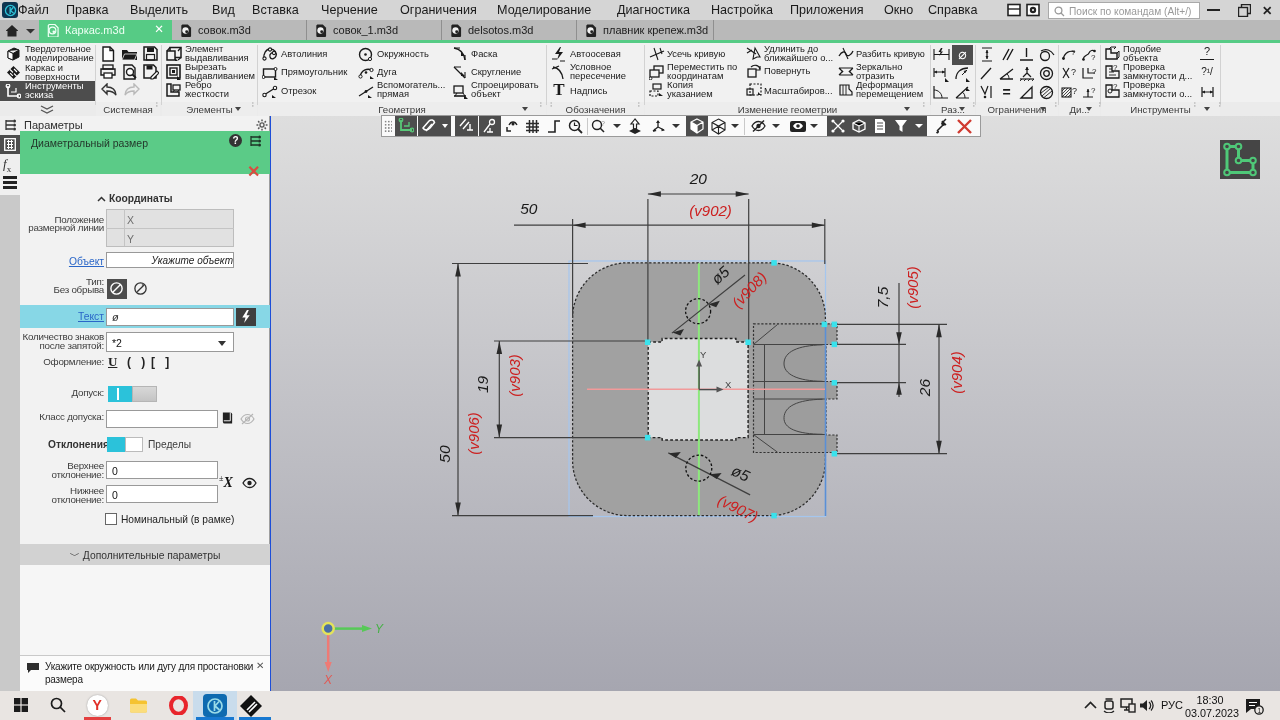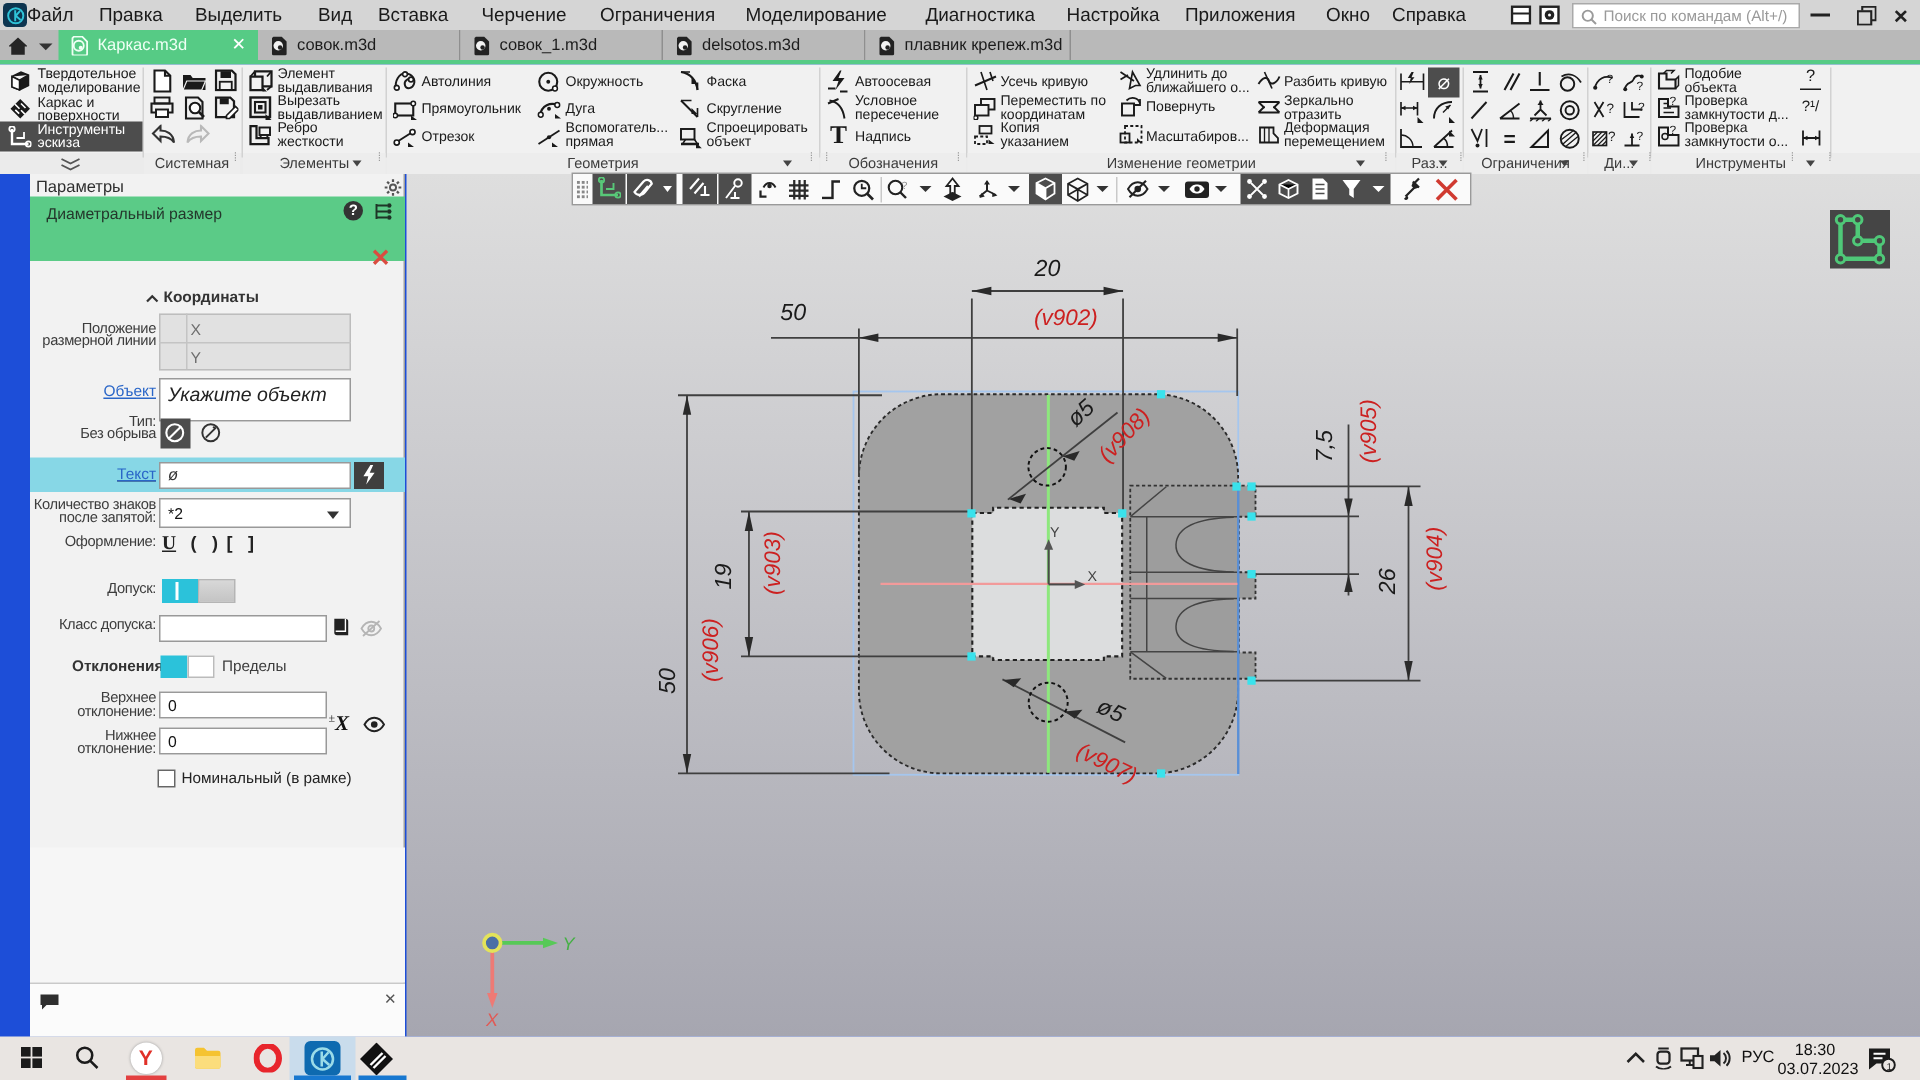--- a/index.html
+++ b/index.html
@@ -479,20 +479,37 @@
   <div class="rrow" style="left:1123px;top:37px;width:80px;">Проверка<br>замкнутости о...</div>
   <div class="abs" style="left:1200px;top:2px;width:14px;height:15px;font-size:11px;color:#1a1a1a;text-align:center;border-bottom:1.5px solid #1a1a1a;">?</div>
   <div class="abs" style="left:1200px;top:23px;width:14px;height:15px;font-size:10px;color:#1a1a1a;text-align:center;">?¹/</div>
   <svg class="abs" style="left:1200px;top:42px;" width="15" height="14" viewBox="0 0 15 14">
         <path d="M2 2 v10 M13 2 v10 M2 7 h11" stroke="#1a1a1a" stroke-width="1.2"></path>
         <path d="M2 7 l3-1.5 v3z M13 7 l-3 -1.5 v3z" fill="#1a1a1a"></path>
       </svg>
   <div class="rfoot" style="left:1101px;width:119px;">Инструменты<span class="abs" style="right:24px;top:1px;color:#999;font-size:8px;line-height:4px;">⁞</span><span class="abs fdown" style="right:10px;top:5px;"></span><span class="abs" style="right:-1px;top:1px;color:#999;font-size:8px;line-height:4px;">⁞</span></div>
 </div>
 
+<div class="abs" id="lstrip">
+  <div class="top"></div>
+  <svg class="abs" style="left:4px;top:3px;" width="13" height="12" viewBox="0 0 13 12">
+        <path d="M2 1 V11 M2 2 h7 M2 6 h7 M2 10 h7" stroke="#333" stroke-width="1.3" fill="none"></path>
+        <circle cx="10.5" cy="2" r="1.5" fill="#333"></circle>
+        <circle cx="10.5" cy="6" r="1.5" fill="#333"></circle>
+        <circle cx="10.5" cy="10" r="1.5" fill="#333"></circle>
+      </svg>
+  <div class="abs" style="left:0;top:19px;width:20px;height:19px;background:#4d4d4d;">
+    <svg class="abs" style="left:4px;top:3px;" width="12" height="13" viewBox="0 0 12 13">
+          <rect x="0.7" y="0.7" width="10.6" height="11.6" fill="none" stroke="#fff" stroke-width="1.3"></rect>
+          <path d="M3 3.5 h6 M3 6.5 h6 M3 9.5 h6 M4.5 2 v9 M7.5 2 v9" stroke="#fff" stroke-width="1"></path>
+        </svg>
+  </div>
+  <div class="abs" style="left:3px;top:40px;width:16px;height:16px;font-size:13px;color:#333;font-family:'Liberation Serif',serif;"><i>f</i><sub style="font-size:9px;">x</sub></div>
+  <div class="abs" style="left:3px;top:60px;width:14px;height:3px;background:#222;box-shadow:0 5px 0 #222, 0 10px 0 #222;"></div>
+</div>
 
 <div class="abs" id="panel">
   <div class="abs" style="left:4px;top:3px;font-size:11px;color:#2e2e2e;">Параметры</div>
   <svg class="abs" style="left:236px;top:3px;" width="12" height="12" viewBox="0 0 13 13">
         <circle cx="6.5" cy="6.5" r="2.2" fill="none" stroke="#555" stroke-width="1.4"></circle>
         <g stroke="#555" stroke-width="1.6">
           <line x1="6.5" y1="0.5" x2="6.5" y2="2.5"></line>
           <line x1="6.5" y1="10.5" x2="6.5" y2="12.5"></line>
           <line x1="0.5" y1="6.5" x2="2.5" y2="6.5"></line>
           <line x1="10.5" y1="6.5" x2="12.5" y2="6.5"></line>
@@ -519,21 +536,21 @@
         <path d="M1 5 L4.5 1.5 L8 5" fill="none" stroke="#333" stroke-width="1.5"></path>
       </svg>
   <div class="abs" style="left:89px;top:77px;font-size:10.3px;font-weight:bold;color:#333;">Координаты</div>
   <div class="plabel" style="left:0px;top:99.5px;width:84px;">Положение<br>размерной линии</div>
   <div class="abs" style="left:86px;top:92.5px;width:128px;height:38px;background:#e1e1e1;border:1px solid #bdbdbd;"></div>
   <div class="abs" style="left:86px;top:111.5px;width:128px;height:1px;background:#c4c4c4;"></div>
   <div class="abs" style="left:103.5px;top:93px;width:1px;height:37px;background:#c4c4c4;"></div>
   <div class="abs" style="left:107px;top:98px;font-size:10.5px;color:#6e6e6e;">X</div>
   <div class="abs" style="left:107px;top:117px;font-size:10.5px;color:#6e6e6e;">Y</div>
   <div class="abs" style="left:0;top:140px;width:84px;text-align:right;font-size:10.3px;"><span style="color:#2a66c8;text-decoration:underline;">Объект</span></div>
-  <div class="pfield" style="left:86px;top:136px;width:128px;height:29px;font-size:13px;font-style:italic;color:#222;padding:2px 0 0 5px;">Укажите объект</div>
+  <div class="pfield" style="left:86px;top:136px;width:128px;height:16px;font-size:10px;font-style:italic;color:#222;padding:2px 0 0 5px;text-align:right;">Укажите объект</div>
   <div class="plabel" style="left:0px;top:161.5px;width:84px;">Тип:<br>Без обрыва</div>
   <div class="abs" style="left:86.5px;top:162.5px;width:20px;height:20px;background:#4d4d4d;">
     <svg class="abs" style="left:2.5px;top:2.5px;" width="15" height="15" viewBox="0 0 16 16">
           <circle cx="8" cy="8" r="6" fill="none" stroke="#fff" stroke-width="1.5"></circle>
           <line x1="3.5" y1="12.5" x2="12.5" y2="3.5" stroke="#fff" stroke-width="1.5"></line>
         </svg>
   </div>
   <div class="abs" style="left:110px;top:162.5px;width:20px;height:20px;">
     <svg class="abs" style="left:2.5px;top:2.5px;" width="15" height="15" viewBox="0 0 16 16">
           <circle cx="8" cy="8" r="6" fill="none" stroke="#333" stroke-width="1.4"></circle>
@@ -581,26 +598,28 @@
   <div class="pfield" style="left:86px;top:345px;width:112px;height:18px;font-size:10.5px;color:#111;padding:2.5px 0 0 5px;">0</div>
   <div class="plabel" style="left:0px;top:371px;width:84px;">Нижнее<br>отклонение:</div>
   <div class="pfield" style="left:86px;top:369px;width:112px;height:18px;font-size:10.5px;color:#111;padding:2.5px 0 0 5px;">0</div>
   <div class="abs" style="left:199px;top:358px;width:22px;height:17px;font-size:14px;color:#111;font-family:'Liberation Serif',serif;"><sup style="font-size:8px;">±</sup><b style="font-style:italic;">X</b></div>
   <svg class="abs" style="left:222px;top:361px;" width="15" height="12" viewBox="0 0 15 12">
         <path d="M1 6 C3 2.5 5 1.5 7.5 1.5 C10 1.5 12 2.5 14 6 C12 9.5 10 10.5 7.5 10.5 C5 10.5 3 9.5 1 6Z" fill="none" stroke="#222" stroke-width="1.3"></path>
         <circle cx="7.5" cy="6" r="2.2" fill="#222"></circle>
       </svg>
   <div class="abs" style="left:85px;top:397px;width:12px;height:12px;background:#fff;border:1px solid #666;"></div>
   <div class="abs" style="left:101px;top:398px;font-size:10.2px;color:#222;">Номинальный (в рамке)</div>
+  <div class="abs" style="left:0;top:428px;width:250px;height:21px;background:#d2d2d2;color:#333;font-size:10.3px;text-align:center;padding-top:5px;">﹀ Дополнительные параметры</div>
   <div class="abs" style="left:0;top:449px;width:250px;height:90px;background:#f6f6f6;"></div>
 
   <div class="abs" style="left:0;top:539px;width:250px;height:36px;background:#fbfbfb;border-top:1px solid #c9c9c9;">
     <svg class="abs" style="left:6px;top:6px;" width="14" height="12" viewBox="0 0 14 12">
           <path d="M1 1 h12 v7 h-8 l-3 3 v-3 h-1z" fill="#2e2e2e"></path>
         </svg>
+    <div class="abs" style="left:25px;top:4px;width:226px;font-size:10px;letter-spacing:-0.2px;color:#1a1a1a;line-height:13px;">Укажите окружность или дугу для простановки размера</div>
     <div class="abs" style="left:236px;top:4px;font-size:10px;color:#555;">✕</div>
   </div>
 </div>
 
 <div class="abs" id="canvas">
 <svg class="abs" style="left:0;top:0;" width="1009" height="575" viewBox="271 116 1009 575">
 
   <rect x="569" y="261" width="256.5" height="255.5" fill="none" stroke="#a5c6ee" stroke-width="1.2"></rect>
   <rect x="572.6" y="262.8" width="252.8" height="252.8" rx="55" fill="#a1a1a1" stroke="#2a2a2a" stroke-width="1.25" stroke-dasharray="2.4 1.9"></rect>
 

